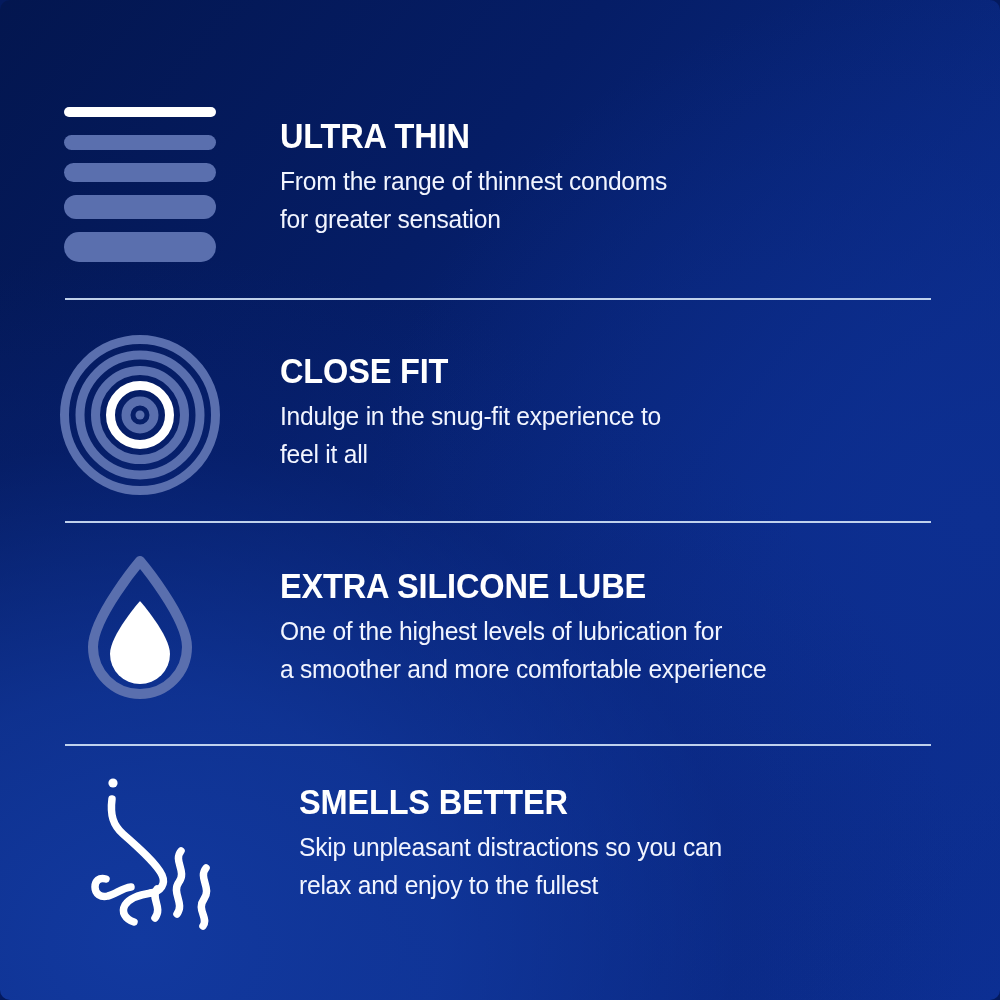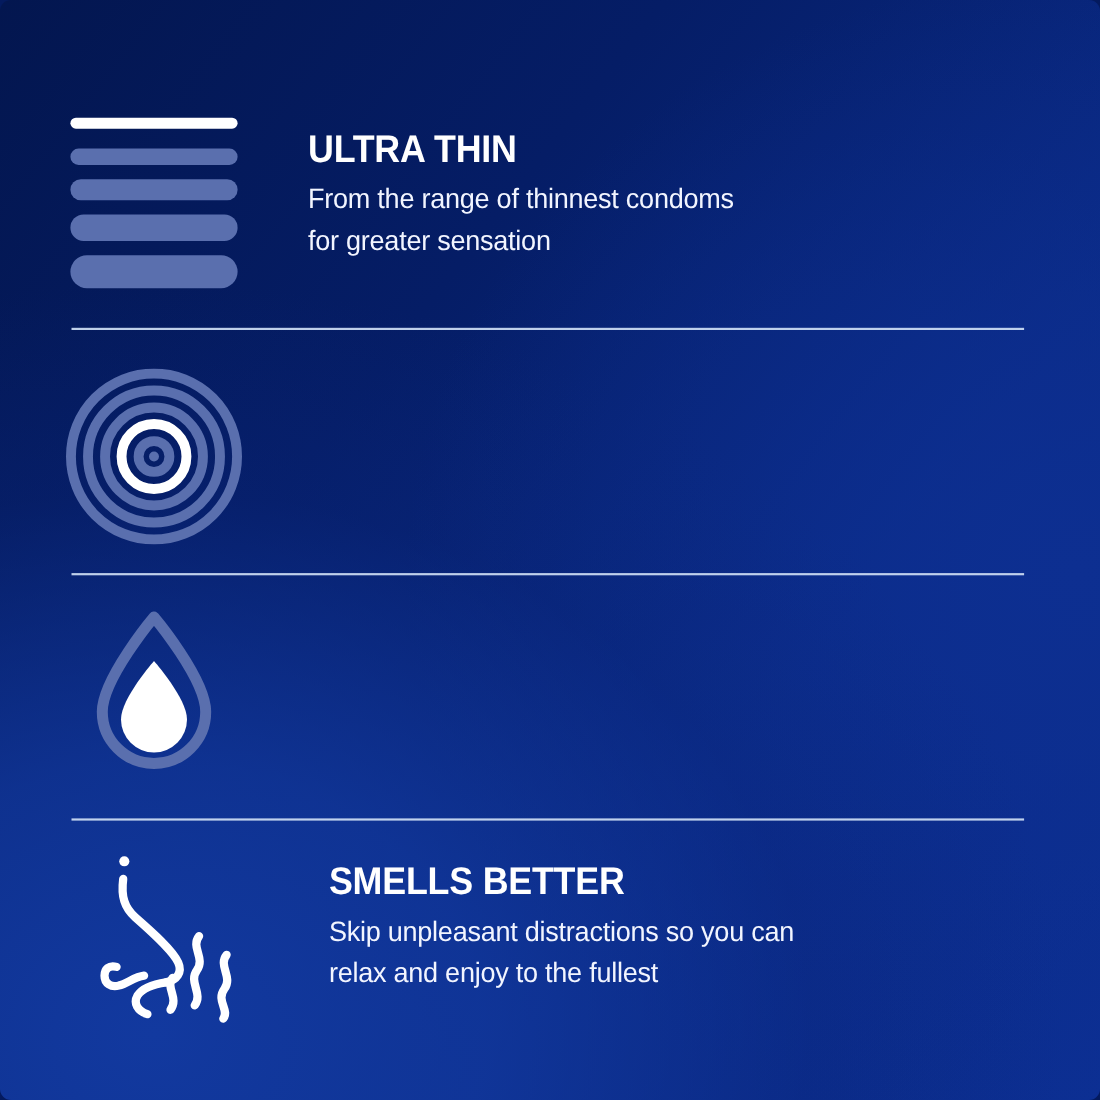--- a/index.html
+++ b/index.html
@@ -154,30 +154,44 @@
         <g fill="none" stroke="#5a6fae" stroke-width="9">
           <circle cx="80" cy="80" r="75.5"></circle>
           <circle cx="80" cy="80" r="60"></circle>
           <circle cx="80" cy="80" r="44.5"></circle>
           <circle cx="80" cy="80" r="14"></circle>
         </g>
         <circle cx="80" cy="80" r="29.5" fill="none" stroke="#ffffff" stroke-width="9"></circle>
         <circle cx="80" cy="80" r="4.5" fill="#5a6fae"></circle>
       </svg>
     </div>
+    <div class="text-cell">
+      <div class="f-title">CLOSE FIT</div>
+      <div class="f-desc">
+        <div>Indulge in the snug-fit experience to</div>
+        <div>feel it all</div>
+      </div>
+    </div>
   </div>
 
   <div class="divider" id="divider-1"></div>
 
   <div class="feature" id="feature-2">
     <div class="icon-cell">
       <svg width="122" height="150" viewBox="0 0 122 150">
         <path d="M61 8 C61 8 108 64 108 94 A47 47 0 0 1 14 94 C14 64 61 8 61 8 Z" fill="none" stroke="#5a6fae" stroke-width="10" stroke-linejoin="round"></path>
         <path d="M61 48 C61 48 91 82 91 101 A30 30 0 0 1 31 101 C31 82 61 48 61 48 Z" fill="#ffffff" stroke="none"></path>
       </svg>
+    </div>
+    <div class="text-cell">
+      <div class="f-title">EXTRA SILICONE LUBE</div>
+      <div class="f-desc">
+        <div>One of the highest levels of lubrication for</div>
+        <div>a smoother and more comfortable experience</div>
+      </div>
     </div>
   </div>
 
   <div class="divider" id="divider-2"></div>
 
   <div class="feature" id="feature-3">
     <div class="icon-cell">
       <svg width="140" height="160" viewBox="0 0 140 160">
         <g fill="none" stroke="#ffffff" stroke-width="7.5" stroke-linecap="round" stroke-linejoin="round">
 

